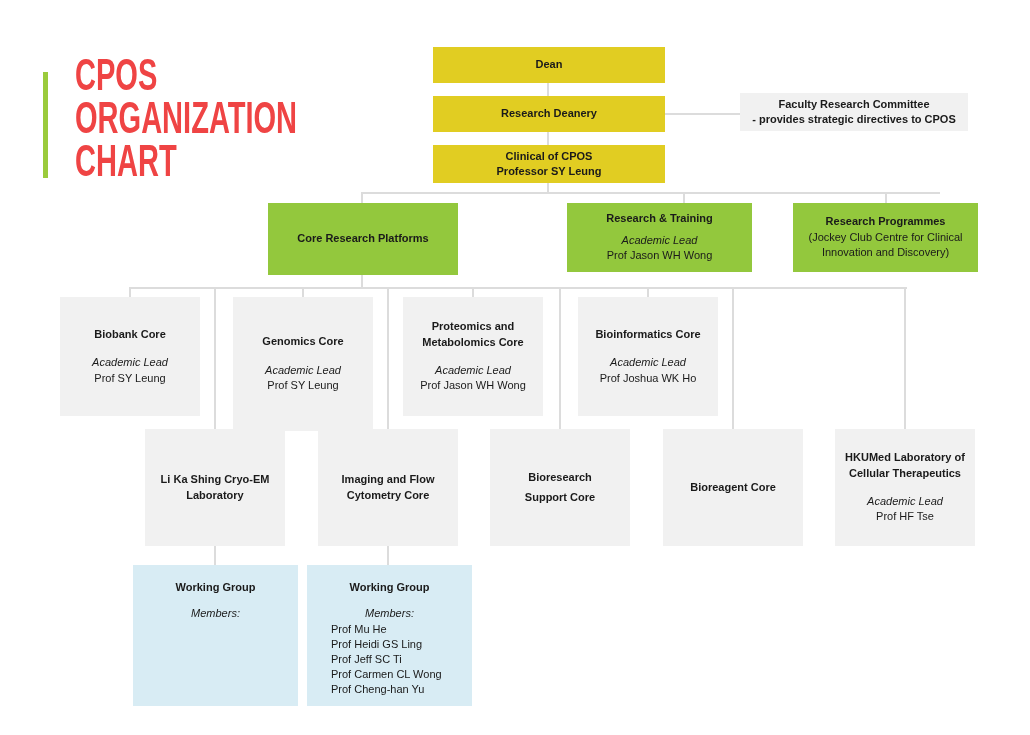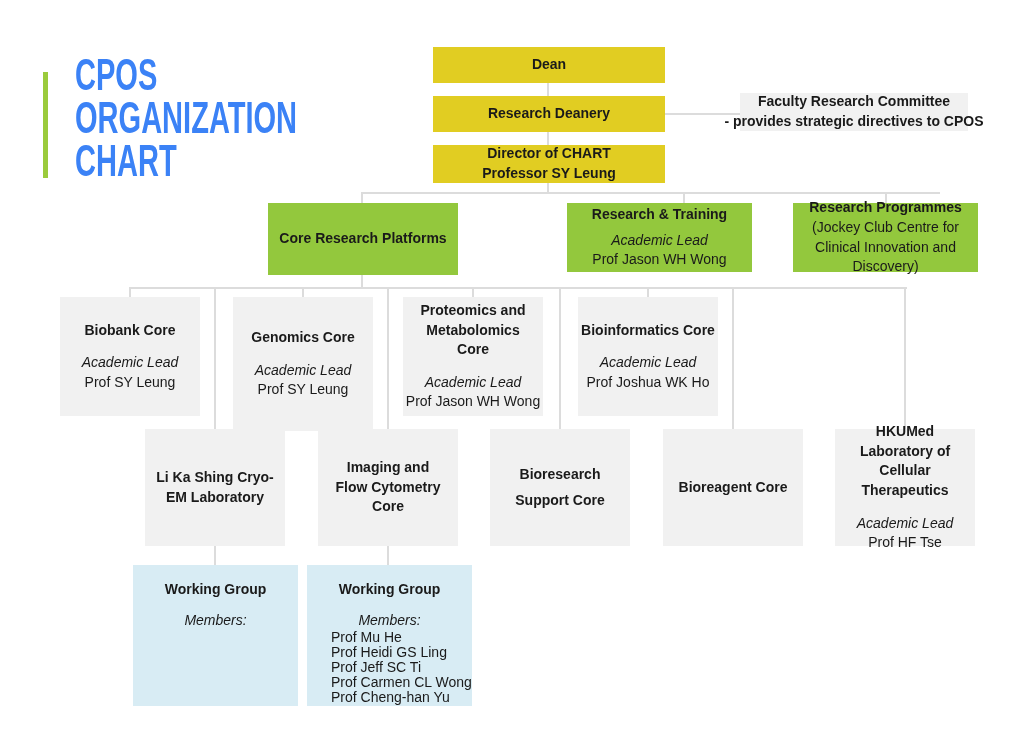--- a/index.html
+++ b/index.html
@@ -2,30 +2,30 @@
 <html><head>
 <meta charset="utf-8">
 <style>
   html,body{margin:0;padding:0;background:#ffffff;}
   .canvas{
     position:relative;width:1030px;height:735px;background:#ffffff;overflow:hidden;
     font-family:"Liberation Sans", sans-serif;color:#1a1a1a;
   }
   
   .accent{position:absolute;left:43px;top:72px;width:5px;height:106px;background:#9BCB3C;}
-  .title{position:absolute;left:75px;top:53px;font-weight:bold;font-size:44px;line-height:43px;color:#3b82f6;}
+  .title{position:absolute;left:75px;top:53px;font-weight:bold;font-size:44px;line-height:43px;color:#ef4444;}
   .title .tl{display:block;transform:scaleX(0.66);transform-origin:left center;letter-spacing:0px;white-space:nowrap;}
   
   .ln{position:absolute;background:#DCDCDC;}
   .ln.v{width:2px;}
   .ln.h{height:2px;}
   
   .box{
     position:absolute;display:flex;flex-direction:column;align-items:center;justify-content:center;
-    text-align:center;font-size:14px;line-height:1.4;box-sizing:border-box;padding:4px 8px;
+    text-align:center;font-size:11px;line-height:1.4;box-sizing:border-box;padding:4px 8px;
   }
   .yellow{background:#E1CD22;}
   .green{background:#93C83D;}
   .gray{background:#F1F1F1;}
   .blue{background:#D8ECF4;}
   .bt{font-weight:bold;}
   .it{font-style:italic;}
   .gap{margin-top:13px;}
   .sgap{margin-top:0;text-align:center;}
   .committee{justify-content:center;}
@@ -68,21 +68,21 @@
   <div class="ln v" style="left:214px;top:546px;height:20px"></div>
   <div class="ln v" style="left:387px;top:546px;height:20px"></div>
 
   <div class="box yellow" style="left:433px;top:47px;width:232px;height:36px">
     <span class="bt">Dean</span>
   </div>
   <div class="box yellow" style="left:433px;top:96px;width:232px;height:36px">
     <span class="bt">Research Deanery</span>
   </div>
   <div class="box yellow" style="left:433px;top:145px;width:232px;height:38px">
-    <span class="bt">Director of CHART</span>
+    <span class="bt">Clinical of CPOS</span>
     <span class="bt">Professor SY Leung</span>
   </div>
 
   <div class="box gray committee" style="left:740px;top:93px;width:228px;height:38px">
     <span class="bt">Faculty Research Committee</span>
     <span class="bt">- provides strategic directives to CPOS</span>
   </div>
 
   <div class="box green" style="left:268px;top:203px;width:190px;height:72px">
     <span class="bt">Core Research Platforms</span>

